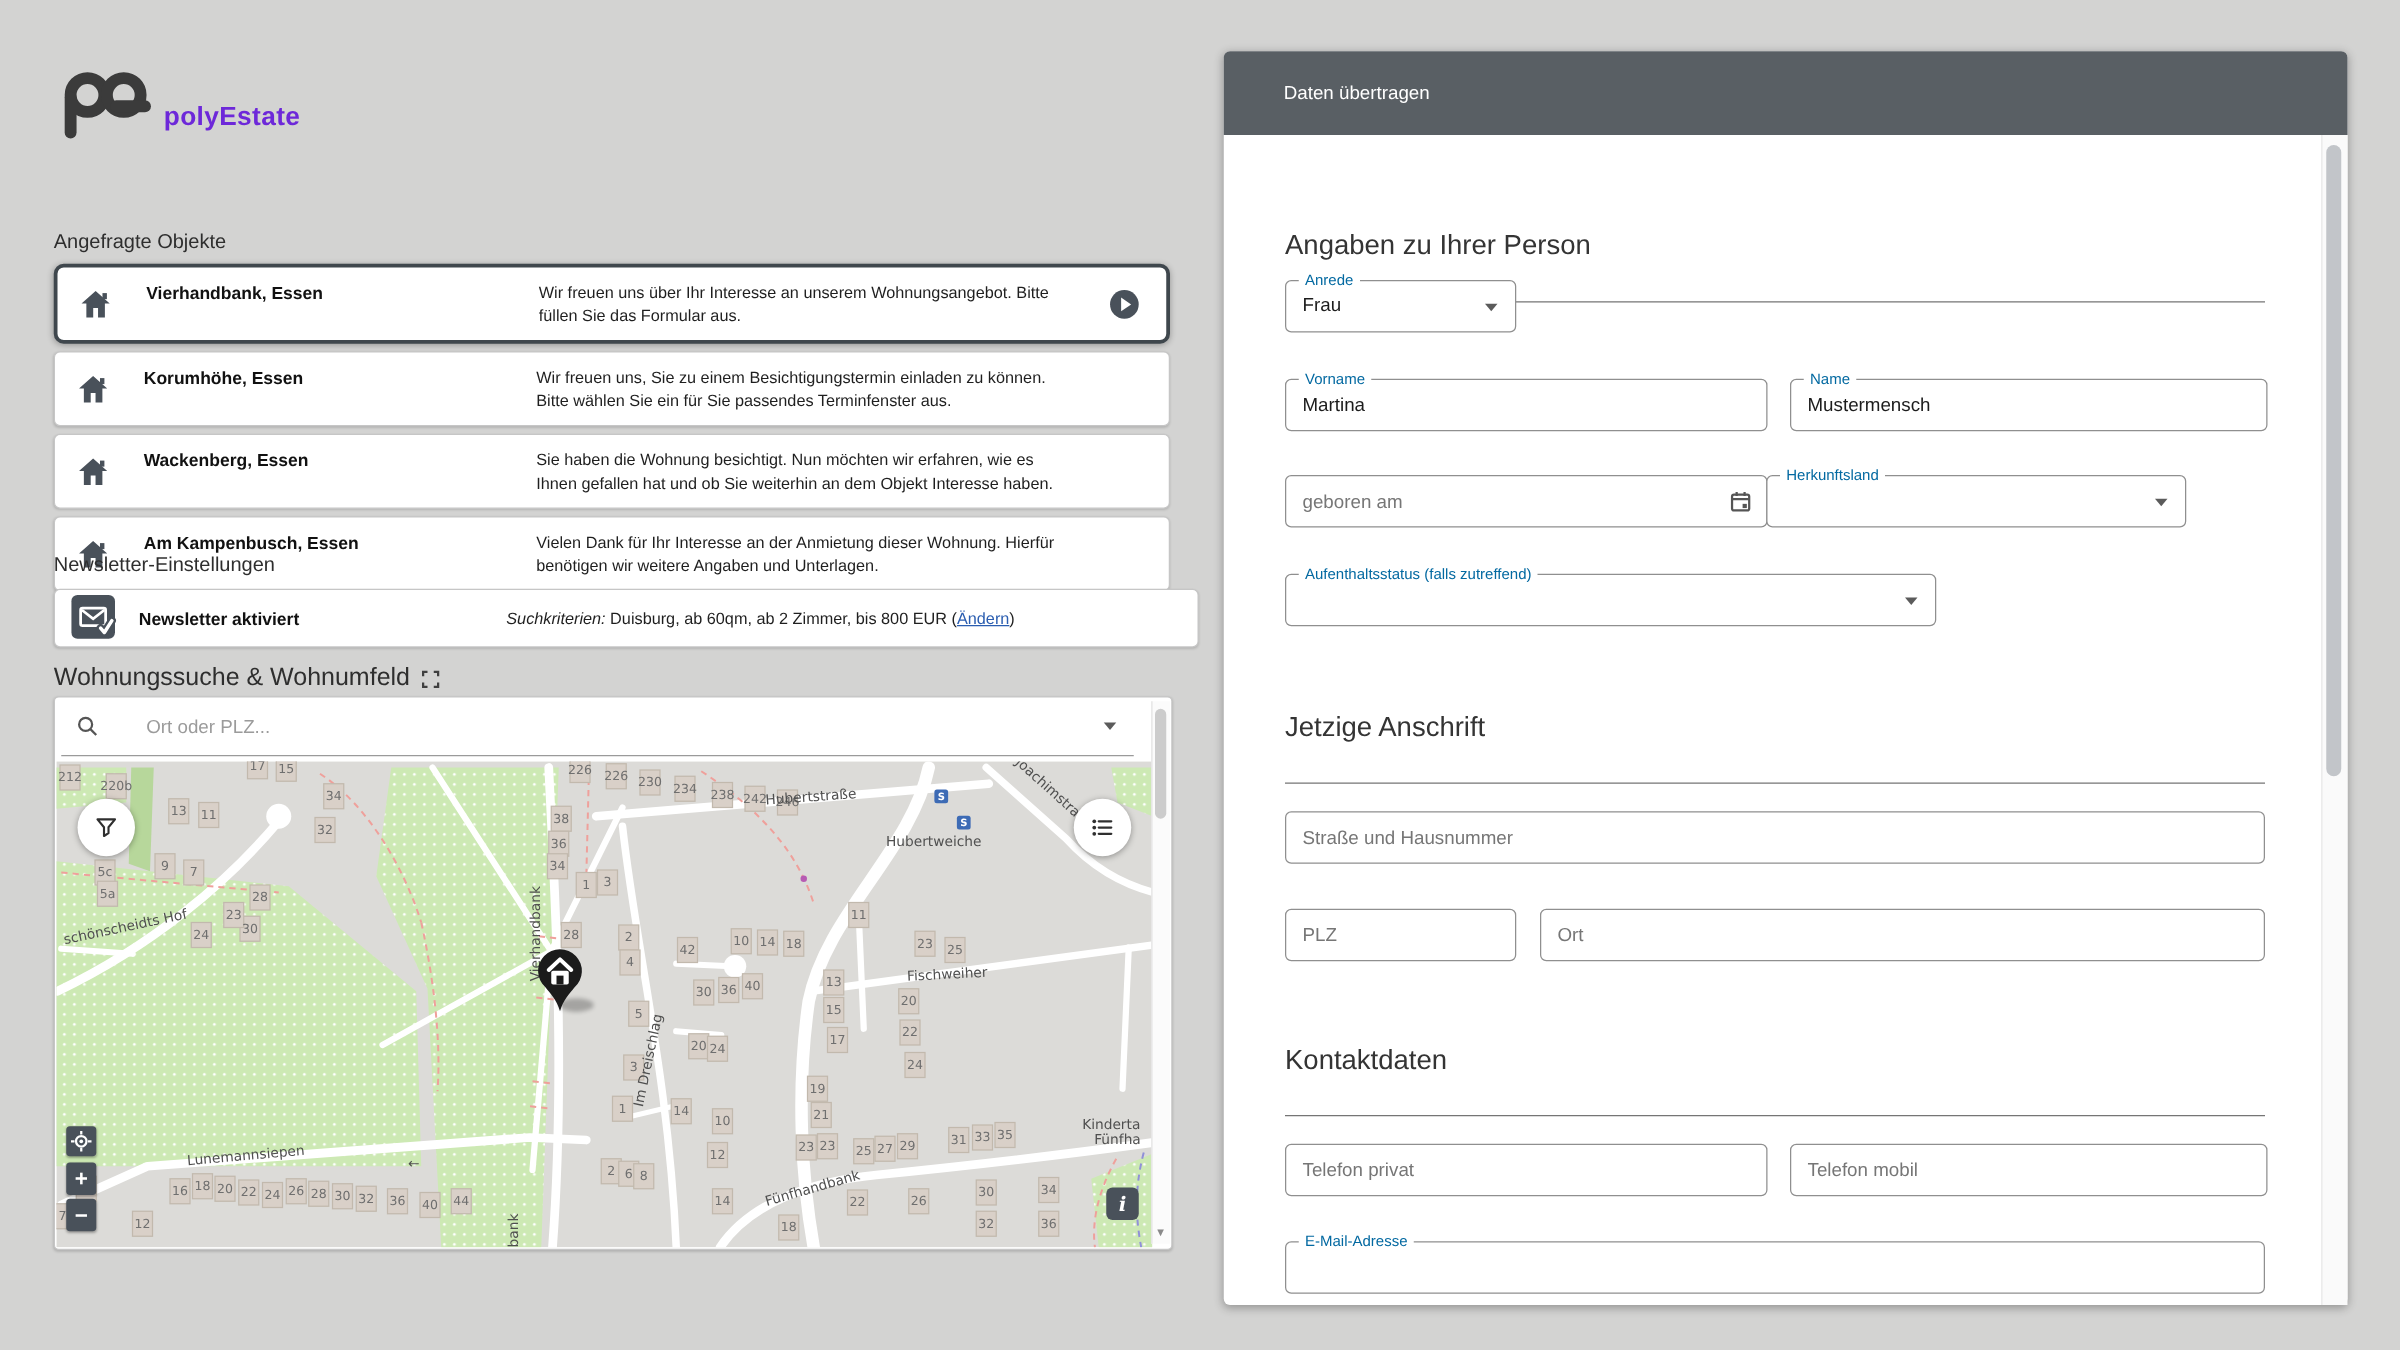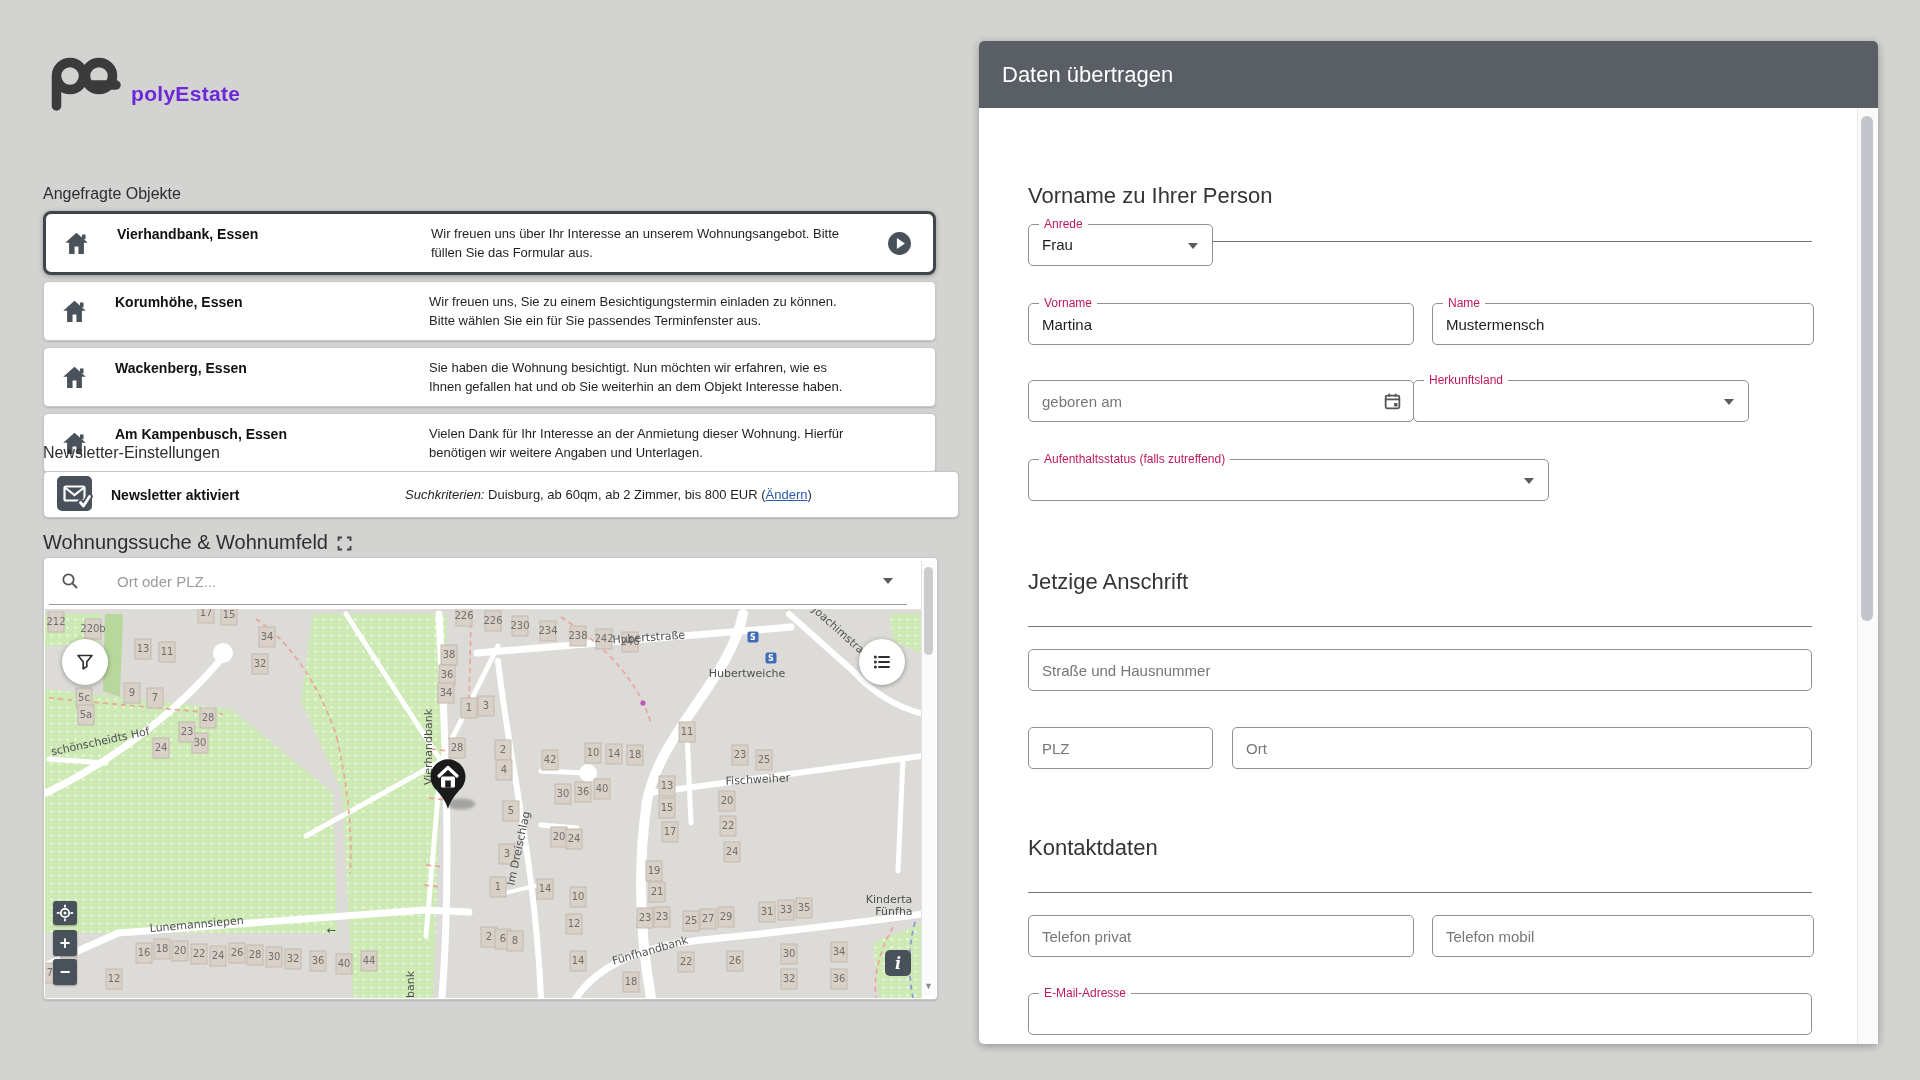--- a/index.html
+++ b/index.html
@@ -60,26 +60,26 @@
 
   svg text.street{font-family:"DejaVu Sans",sans-serif;font-size:11px;fill:#4f4f4f;text-anchor:middle;}
   svg text.hn{font-family:"DejaVu Sans",sans-serif;font-size:10px;fill:#6f6f6f;text-anchor:middle;}
   svg text.transit{font-family:"DejaVu Sans",sans-serif;font-size:8px;font-weight:700;fill:#fff;text-anchor:middle;}
 
   
   .form-panel{position:absolute;left:979px;top:41px;width:899px;height:1003px;background:#fff;
       border-radius:5px;box-shadow:0 2px 8px rgba(0,0,0,.3);}
   .form-header{position:absolute;left:0;top:0;width:100%;height:67px;background:#595f64;border-radius:5px 5px 0 0;
       display:flex;align-items:center;}
-  .form-header-title{color:#fff;font-size:22px;margin-left:23px;font-weight:400;}
+  .form-header-title{color:#fff;font-size:15px;margin-left:48px;font-weight:400;}
   .form-heading{position:absolute;left:49px;font-size:22px;color:#343434;font-weight:400;}
   .hr{position:absolute;left:49px;width:784px;height:0;border-top:1px solid #757575;}
 
   .ofield{position:absolute;border:1px solid #8f8f8f;border-radius:5px;height:42px;background:#fff;box-sizing:border-box;}
-  .nlabel{position:absolute;top:-8px;left:10px;background:#fff;padding:0 5px;font-size:12px;color:#be185d;white-space:nowrap;}
+  .nlabel{position:absolute;top:-8px;left:10px;background:#fff;padding:0 5px;font-size:12px;color:#0369a1;white-space:nowrap;}
   .ofield input{border:none;outline:none;background:transparent;width:100%;height:100%;
       padding:0 36px 0 13px;font-family:inherit;font-size:15px;color:#1c1c1c;box-sizing:border-box;}
   .ofield input::placeholder{color:#767676;opacity:1;}
   .ofield .value{position:absolute;left:13px;top:11px;font-size:15px;color:#1c1c1c;}
   .ofield .caret{position:absolute;right:14px;top:18px;}
   .ofield .cal{position:absolute;right:11px;top:11px;display:flex;cursor:pointer;}
 
   .panel-scroll-track{position:absolute;right:0;top:67px;width:20px;height:936px;background:#fafafa;border-left:1px solid #e8e8e8;}
   .panel-scroll-thumb{position:absolute;left:3px;top:8px;width:12px;height:505px;background:#c2c5c9;border-radius:6px;}
 </style>
@@ -496,21 +496,21 @@
     <div class="map-scrollthumb"></div>
     <div class="map-scrolldown">▼</div>
   </div>
 </div>
 
 <div class="form-panel">
   <div class="form-header">
     <span class="form-header-title">Daten übertragen</span>
   </div>
 
-  <div class="form-heading" style="top:142px;">Vorname zu Ihrer Person</div>
+  <div class="form-heading" style="top:142px;">Angaben zu Ihrer Person</div>
   <div class="hr" style="top:200px;"></div>
 
   <div class="ofield" style="left:49px;top:183px;width:185px;">
     <span class="nlabel">Anrede</span>
     <span class="value">Frau</span>
     <span class="caret"></span>
   </div>
 
   <div class="ofield" style="left:49px;top:262px;width:386px;">
     <span class="nlabel">Vorname</span>

